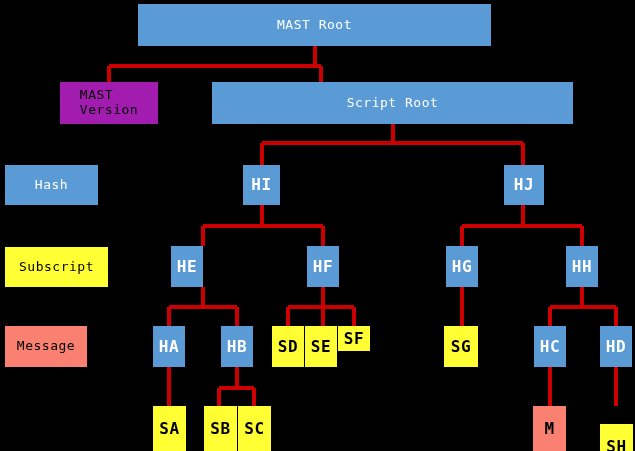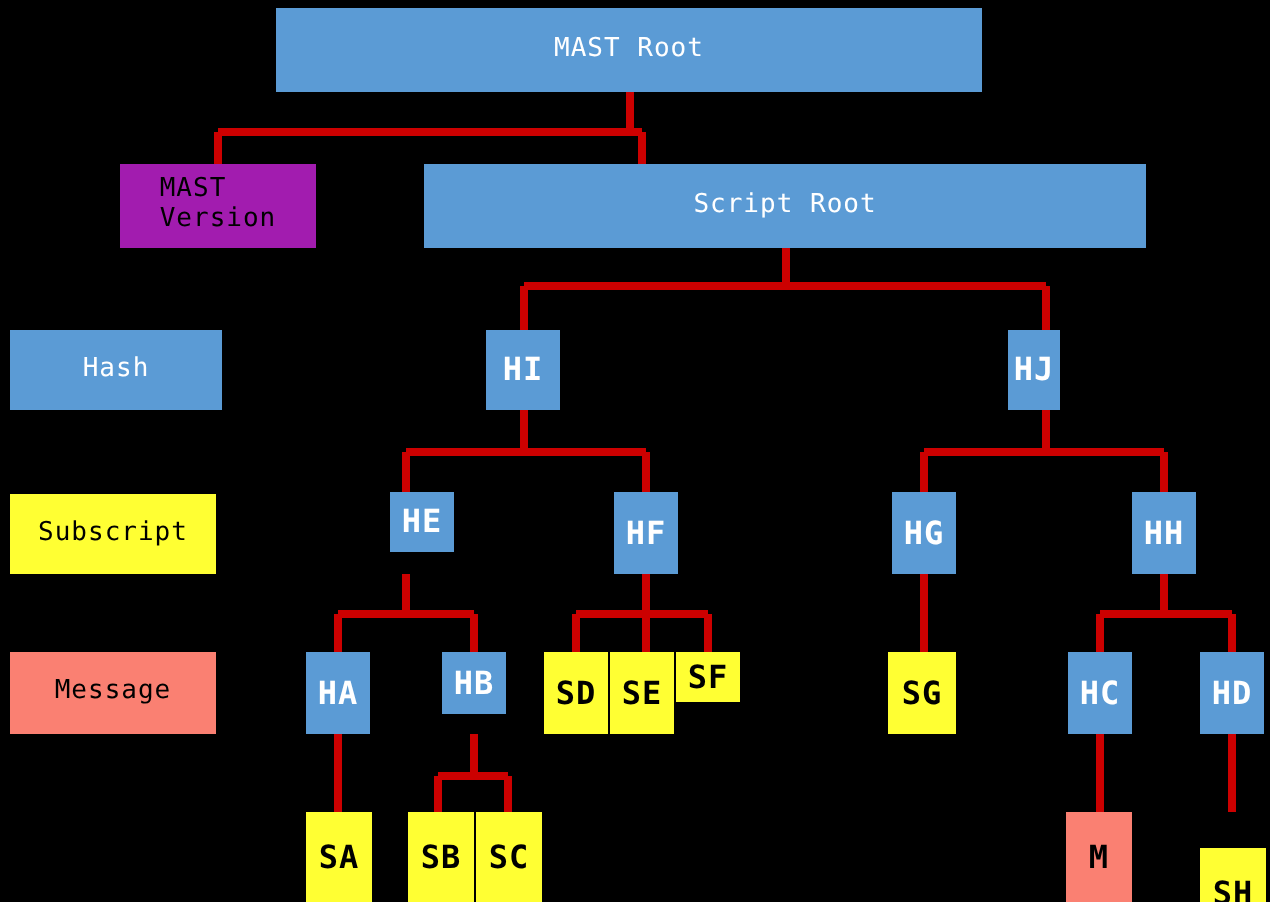--- a/index.html
+++ b/index.html
@@ -102,37 +102,37 @@
         <path d="M237,367 L237,388"></path>
         <path d="M219,388 L254,388"></path>
         <path d="M219,388 L219,406"></path>
         <path d="M254,388 L254,406"></path>
         <path d="M550,367 L550,406"></path>
         <path d="M616,367 L616,406"></path>
       </g>
   </svg>
 
   <div id="legend-layer">
-      <div class="node hash title-label" style="left: 5px; top: 165px; width: 106px; height: 40px;">Hash</div>
+      <div class="node hash title-label" style="left: 5px; top: 165px; width: 93px; height: 40px;">Hash</div>
       <div class="node subscript title-label" style="left: 5px; top: 247px; width: 103px; height: 40px;">Subscript</div>
-      <div class="node message title-label" style="left: 5px; top: 326px; width: 103px; height: 41px;">Message</div>
+      <div class="node message title-label" style="left: 5px; top: 326px; width: 82px; height: 41px;">Message</div>
     </div>
   <div id="node-layer">
       <div class="node hash title-label" style="left: 138px; top: 4px; width: 353px; height: 42px;">MAST Root</div>
       <div class="node version title-label" style="left: 60px; top: 82px; width: 98px; height: 42px;">MAST
 Version</div>
       <div class="node hash title-label" style="left: 212px; top: 82px; width: 361px; height: 42px;">Script Root</div>
       <div class="node hash short-label" style="left: 243px; top: 165px; width: 37px; height: 40px;">HI</div>
-      <div class="node hash short-label" style="left: 504px; top: 165px; width: 26px; height: 40px;">HJ</div>
-      <div class="node hash short-label" style="left: 195px; top: 246px; width: 32px; height: 30px;">HE</div>
+      <div class="node hash short-label" style="left: 504px; top: 165px; width: 40px; height: 40px;">HJ</div>
+      <div class="node hash short-label" style="left: 171px; top: 246px; width: 32px; height: 41px;">HE</div>
       <div class="node hash short-label" style="left: 307px; top: 246px; width: 32px; height: 41px;">HF</div>
       <div class="node hash short-label" style="left: 446px; top: 246px; width: 32px; height: 41px;">HG</div>
       <div class="node hash short-label" style="left: 566px; top: 246px; width: 32px; height: 41px;">HH</div>
       <div class="node hash short-label" style="left: 153px; top: 326px; width: 32px; height: 41px;">HA</div>
-      <div class="node hash short-label" style="left: 221px; top: 326px; width: 32px; height: 31px;">HB</div>
+      <div class="node hash short-label" style="left: 221px; top: 326px; width: 32px; height: 41px;">HB</div>
       <div class="node subscript short-label" style="left: 272px; top: 326px; width: 32px; height: 41px;">SD</div>
       <div class="node subscript short-label" style="left: 305px; top: 326px; width: 32px; height: 41px;">SE</div>
       <div class="node subscript short-label" style="left: 338px; top: 326px; width: 32px; height: 25px;">SF</div>
       <div class="node subscript short-label" style="left: 444px; top: 326px; width: 34px; height: 41px;">SG</div>
       <div class="node hash short-label" style="left: 534px; top: 326px; width: 32px; height: 41px;">HC</div>
       <div class="node hash short-label" style="left: 600px; top: 326px; width: 32px; height: 41px;">HD</div>
       <div class="node subscript short-label" style="left: 153px; top: 406px; width: 33px; height: 45px;">SA</div>
       <div class="node subscript short-label" style="left: 204px; top: 406px; width: 33px; height: 45px;">SB</div>
       <div class="node subscript short-label" style="left: 238px; top: 406px; width: 33px; height: 45px;">SC</div>
       <div class="node message short-label" style="left: 533px; top: 406px; width: 33px; height: 45px;">M</div>

